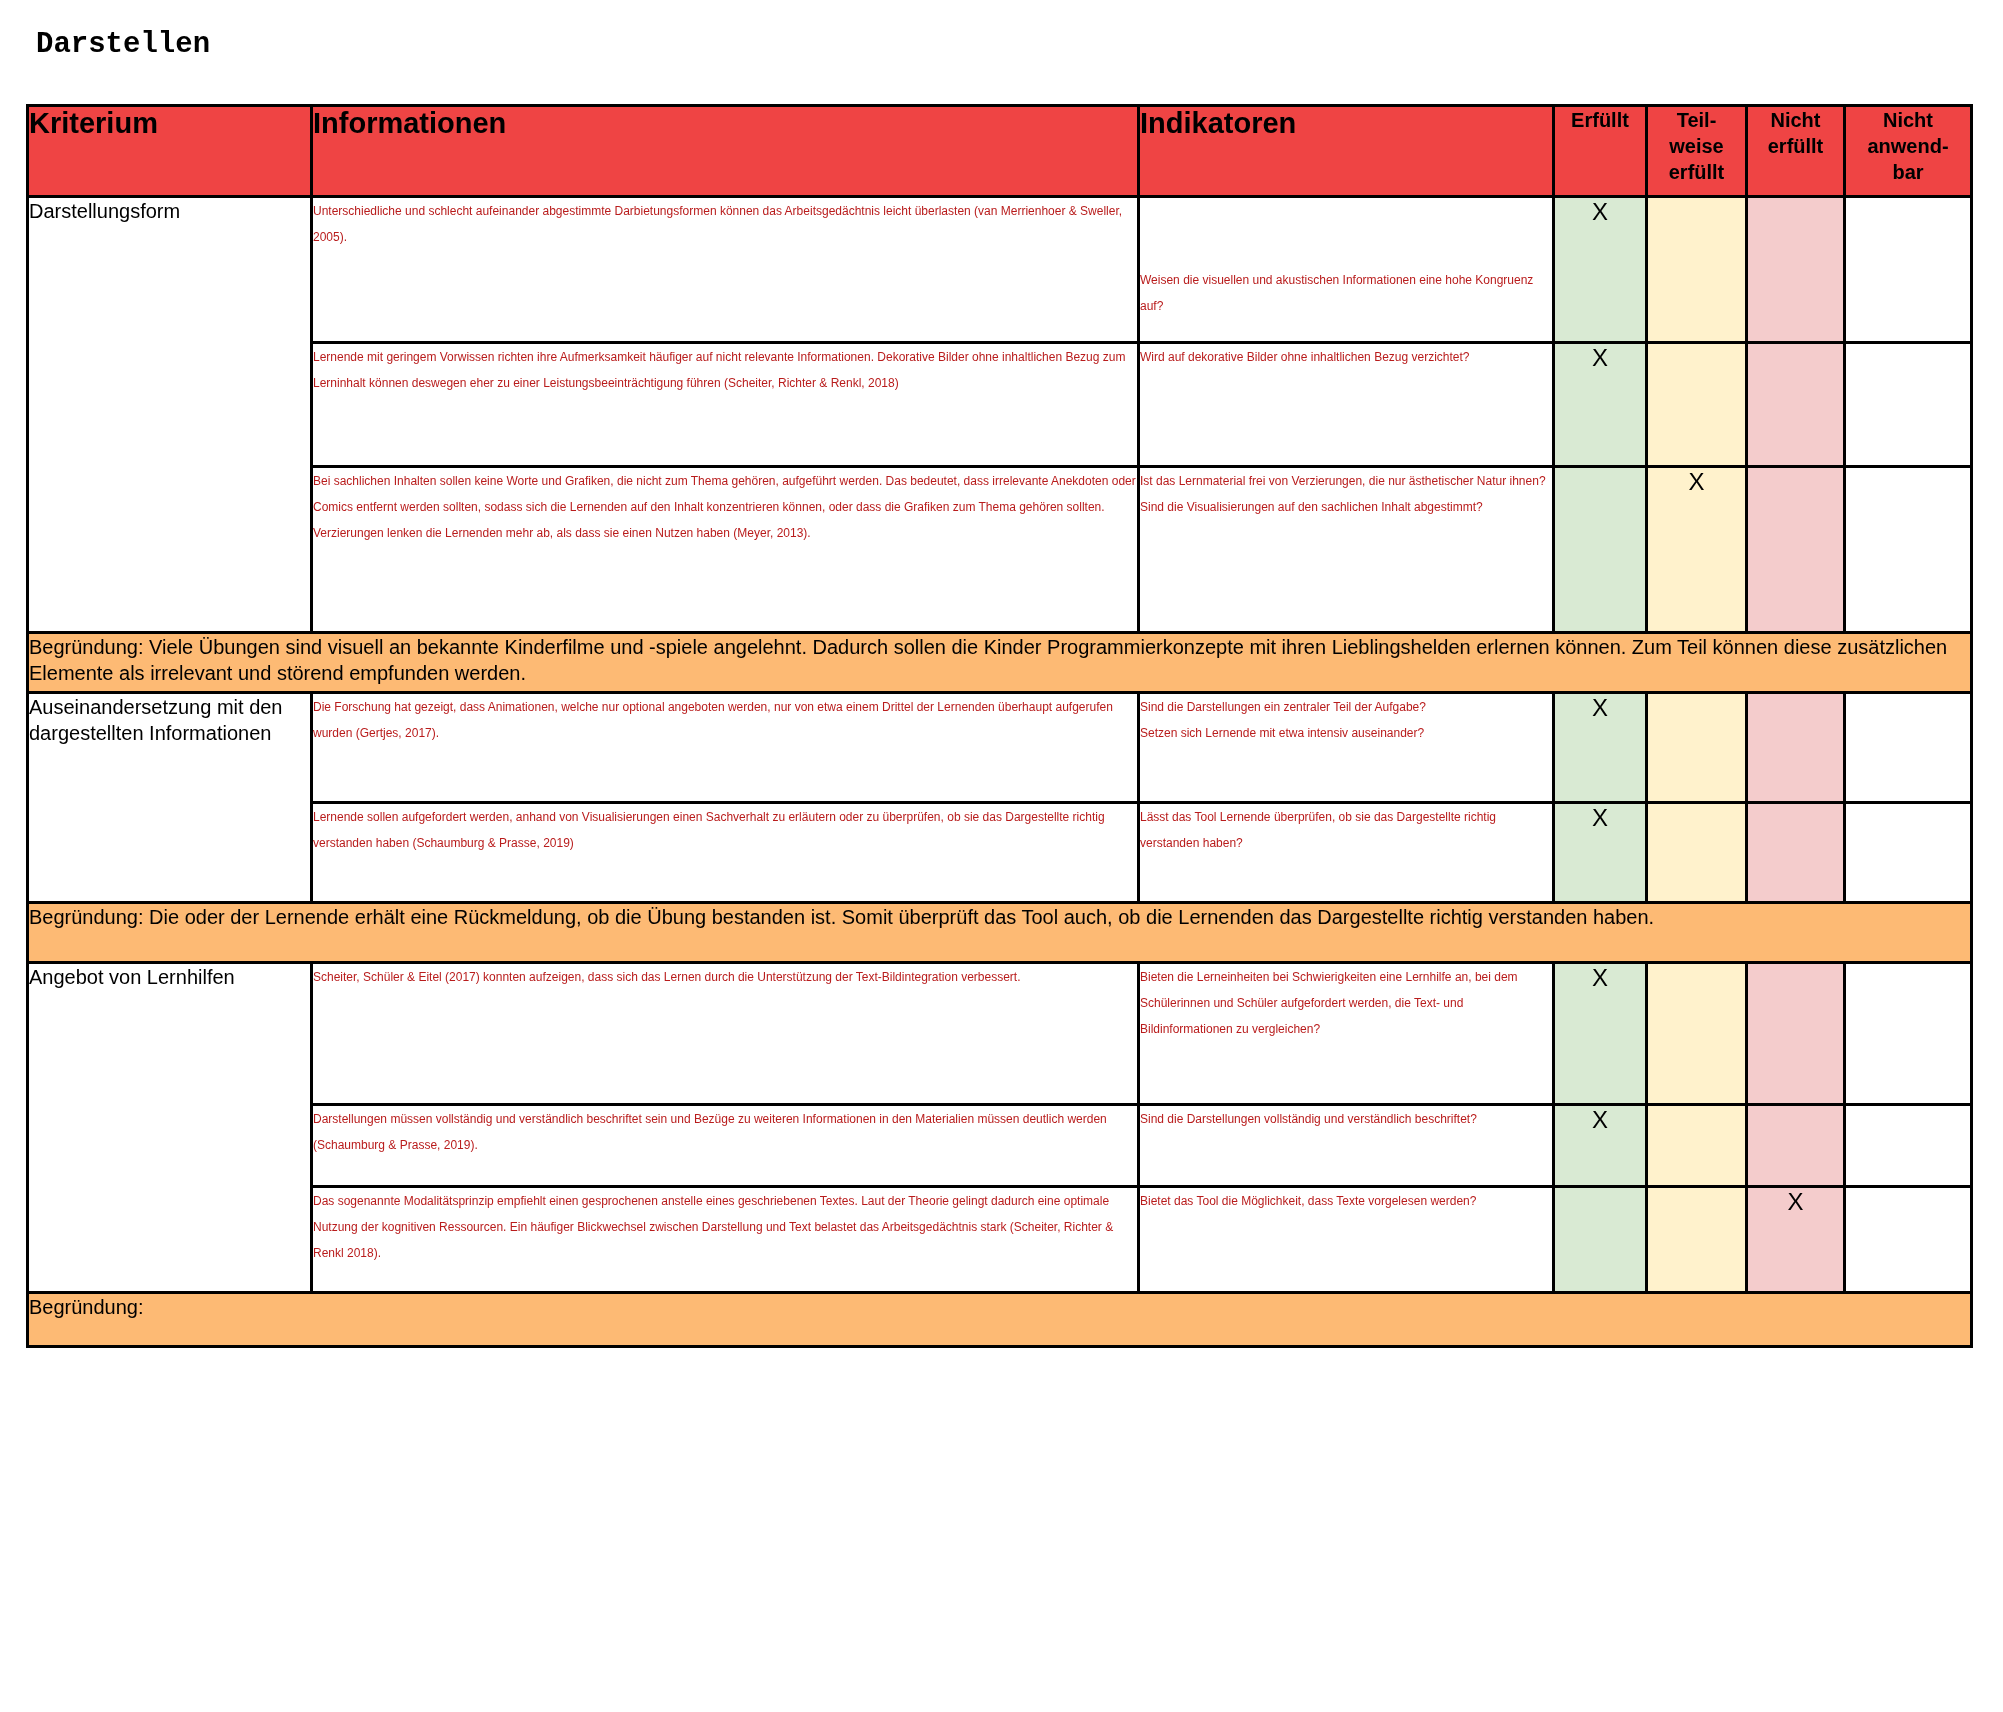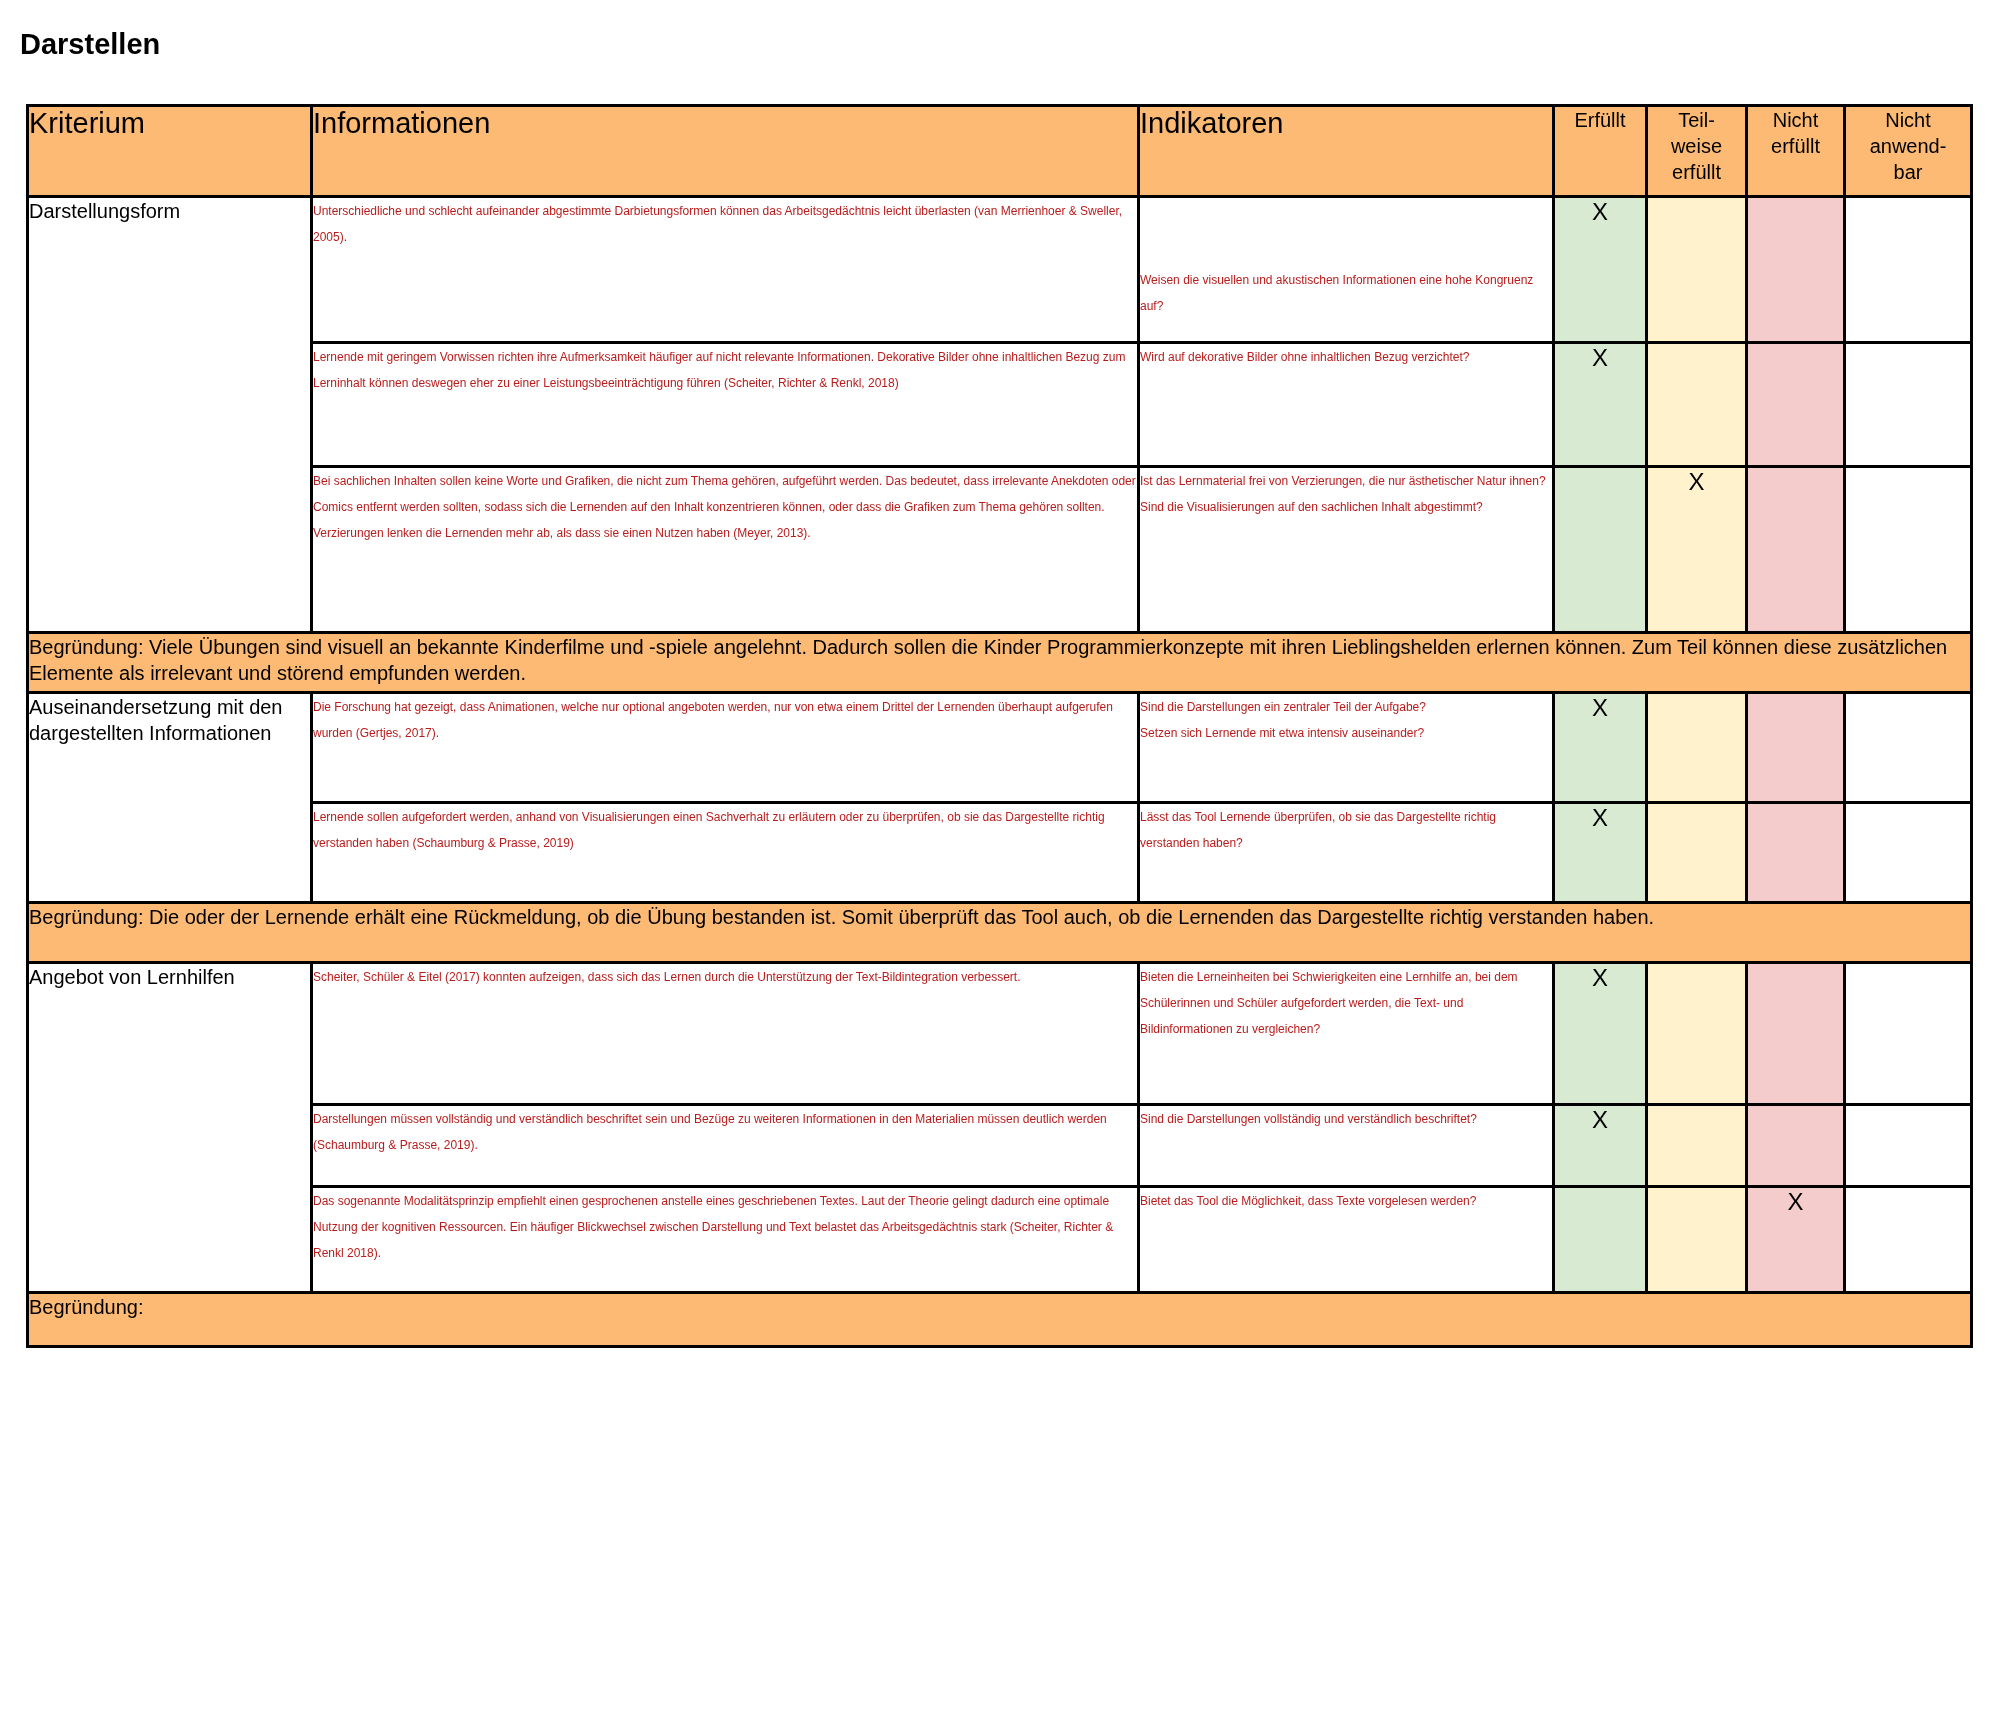--- a/index.html
+++ b/index.html
@@ -1,22 +1,22 @@
 <!DOCTYPE html>
 <html><head>
 <meta charset="utf-8">
 <style>
   html, body { margin: 0; padding: 0; background: #ffffff; }
   body { width: 2003px; height: 1712px; position: relative; overflow: hidden;
          font-family: "Liberation Sans", "DejaVu Sans", sans-serif; color: #000; }
-  .section-title { position: absolute; left: 20px; top: 28px; font-size: 29px; font-weight: bold; }
+  .section-title { position: absolute; left: 36px; top: 28px; font-size: 29px; font-weight: bold; font-family: Liberation Mono, monospace; }
   table.crit { position: absolute; left: 26px; top: 104px; width: 1944px;
                border-collapse: collapse; table-layout: fixed; }
   table.crit td, table.crit th { border: 3px solid #000; vertical-align: top; padding: 0; }
-  th { background: #fdba74; text-align: left; font-weight: normal; }
+  th { background: #ef4444; text-align: left; font-weight: bold; }
   th.big { font-size: 29px; padding: 16px 12px 0 12px; height: 88px; }
   th.small { font-size: 20px; text-align: center; padding: 14px 2px 0 2px; line-height: 26px; }
   td.kr { padding: 14px 12px; font-size: 20px; line-height: 26px; }
   td.desc, td.ind { padding: 14px 12px; font-size: 12px; line-height: 26px; color: #b91c1c; }
   td.c-ok { background: #d9ead3; }
   td.c-part { background: #fff2cc; }
   td.c-no { background: #f4cccc; }
   td.c-na { background: #ffffff; }
   td.mark { text-align: center; font-size: 24px; padding-top: 20px; }
   td.reason { background: #fdba74; padding: 18px 12px; font-size: 20px; line-height: 26px; }

